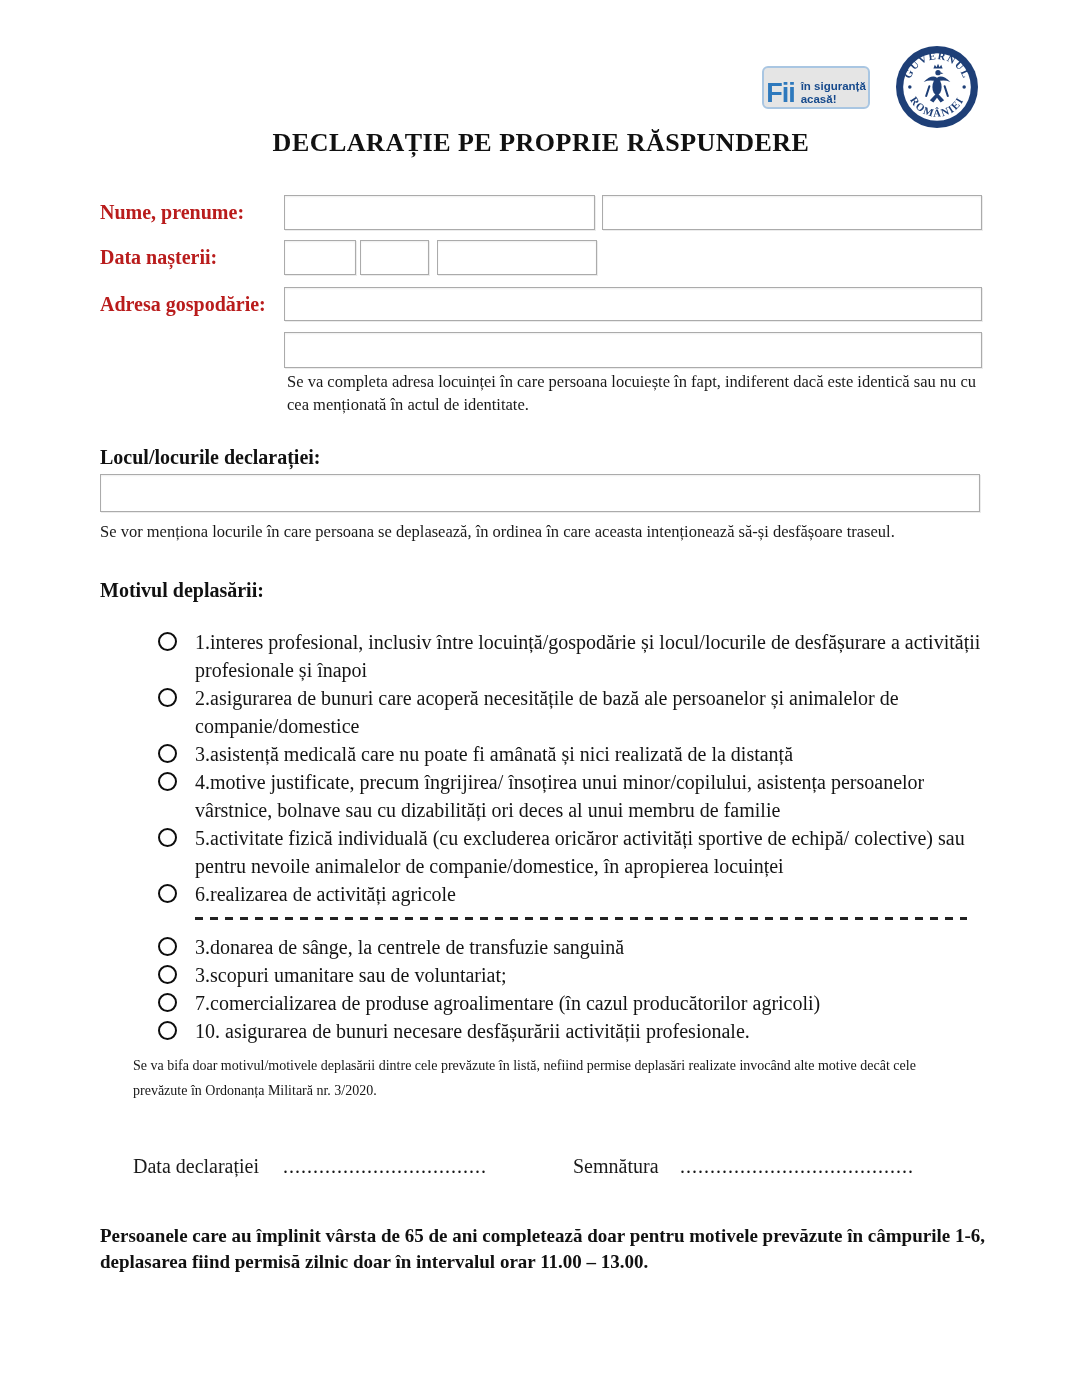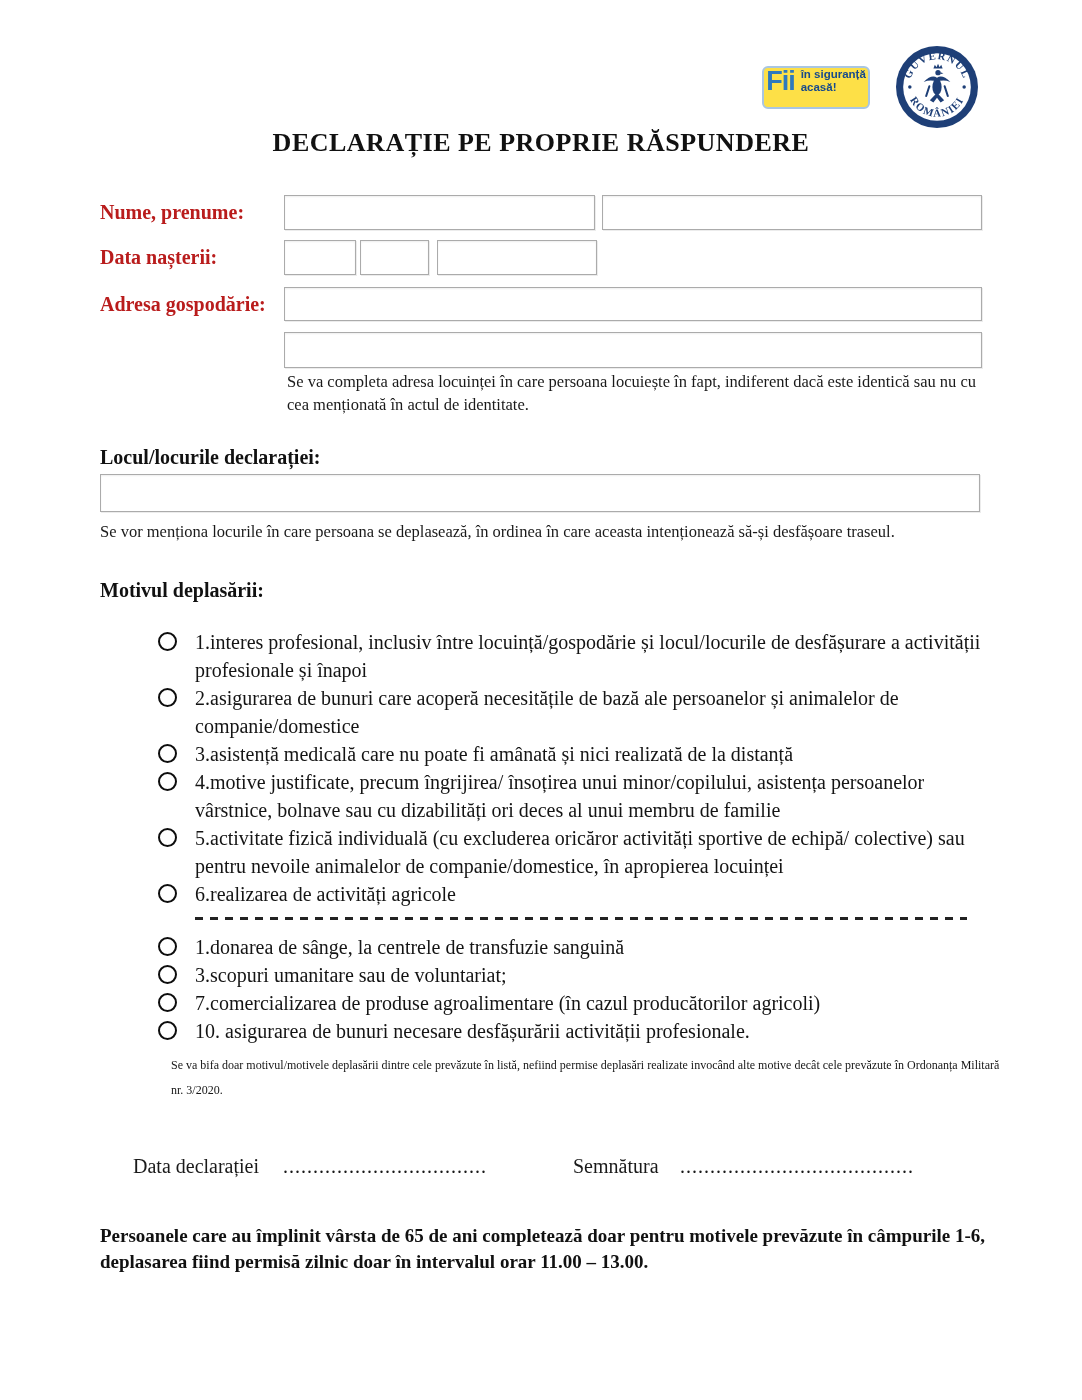--- a/index.html
+++ b/index.html
@@ -2,22 +2,22 @@
 <html lang="ro"><head>
 <meta charset="utf-8">
 <style>
   * { margin:0; padding:0; box-sizing:border-box; }
   html,body { background:#ffffff; }
   body { width:1082px; height:1400px; font-family:"Liberation Serif", serif; color:#1a1a1a; position:relative; }
   .page { position:relative; width:1082px; height:1400px; background:#fff; overflow:hidden; }
 
   
   .logos { position:absolute; top:46px; right:104px; display:flex; align-items:center; gap:26px; }
-  .badge { width:108px; height:43px; border:2px solid #a9c6e2; border-radius:6px; background:#fde047;
-           display:flex; align-items:flex-start; justify-content:center; gap:6px;
+  .badge { width:108px; height:43px; border:2px solid #a9c6e2; border-radius:6px; background:#e5e5e5;
+           display:flex; align-items:flex-end; justify-content:center; gap:6px;
            font-family:"Liberation Sans", sans-serif; }
   .badge .fii { color:#2e79bd; font-size:27px; font-weight:bold; line-height:1; letter-spacing:-1px; }
   .badge .badge-text { display:flex; flex-direction:column; color:#174a8c; font-size:11.5px; font-weight:bold; line-height:1.15; }
   .emblem { width:82px; height:82px; display:block; }
 
   
   .title { position:absolute; top:128px; left:0; width:100%; text-align:center;
            font-size:26px; font-weight:bold; letter-spacing:0.5px; color:#111; }
 
   
@@ -47,21 +47,21 @@
 
   
   .rlist { position:absolute; top:612px; left:158px; width:830px;margin-top:16px; }
   .ritem { display:flex; gap:18px; align-items:flex-start; }
   .radio { flex:0 0 auto; width:19px; height:19px; border:2.5px solid #0d0d0d; border-radius:50%;
            background:#fff; margin-top:4px; cursor:pointer; }
   .rtext { font-size:20px; line-height:28px; color:#141414; }
   .divider { height:3px; width:772px; margin:9px 0 13px 37px;
              background:repeating-linear-gradient(to right,#222 0 8px,transparent 8px 15px); }
 
-  .note2 { position:absolute; top:1053px; left:133px; width:838px; font-size:12px; line-height:25px; color:#161616;margin-left:38px; }
+  .note2 { position:absolute; top:1053px; left:133px; width:838px; font-size:14px; line-height:25px; color:#161616; }
 
   
   .sig-row { position:absolute; top:1155px; left:133px; width:820px; height:28px; font-size:20px; }
   .sig-row span { position:absolute; white-space:nowrap; }
   .sig-date-label { left:0; }
   .sig-date-dots  { left:150px; letter-spacing:1px; }
   .sig-sign-label { left:440px; }
   .sig-sign-dots  { left:547px; letter-spacing:1px; }
 
   .footer { position:absolute; top:1223px; left:100px; width:905px;
@@ -163,21 +163,21 @@
     </div>
     <div class="ritem">
       <span class="radio"></span>
       <span class="rtext">6.realizarea de activități agricole</span>
     </div>
 
     <div class="divider"></div>
 
     <div class="ritem">
       <span class="radio"></span>
-      <span class="rtext">1.donarea de sânge, la centrele de transfuzie sanguină</span>
+      <span class="rtext">3.donarea de sânge, la centrele de transfuzie sanguină</span>
     </div>
     <div class="ritem">
       <span class="radio"></span>
       <span class="rtext">3.scopuri umanitare sau de voluntariat;</span>
     </div>
     <div class="ritem">
       <span class="radio"></span>
       <span class="rtext">7.comercializarea de produse agroalimentare (în cazul producătorilor agricoli)</span>
     </div>
     <div class="ritem">

